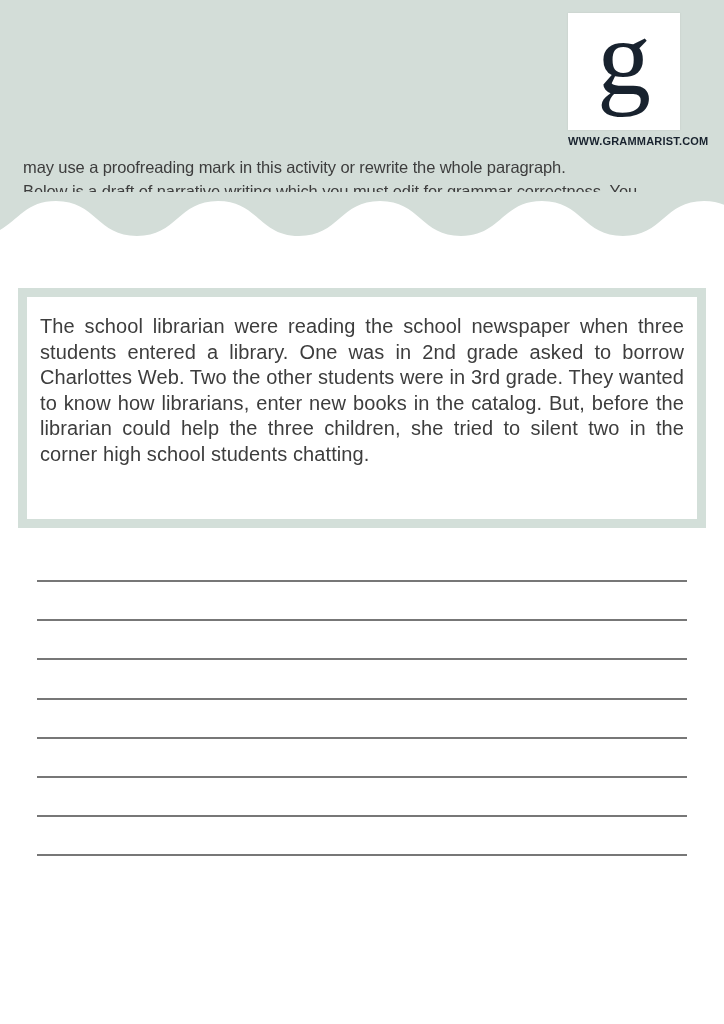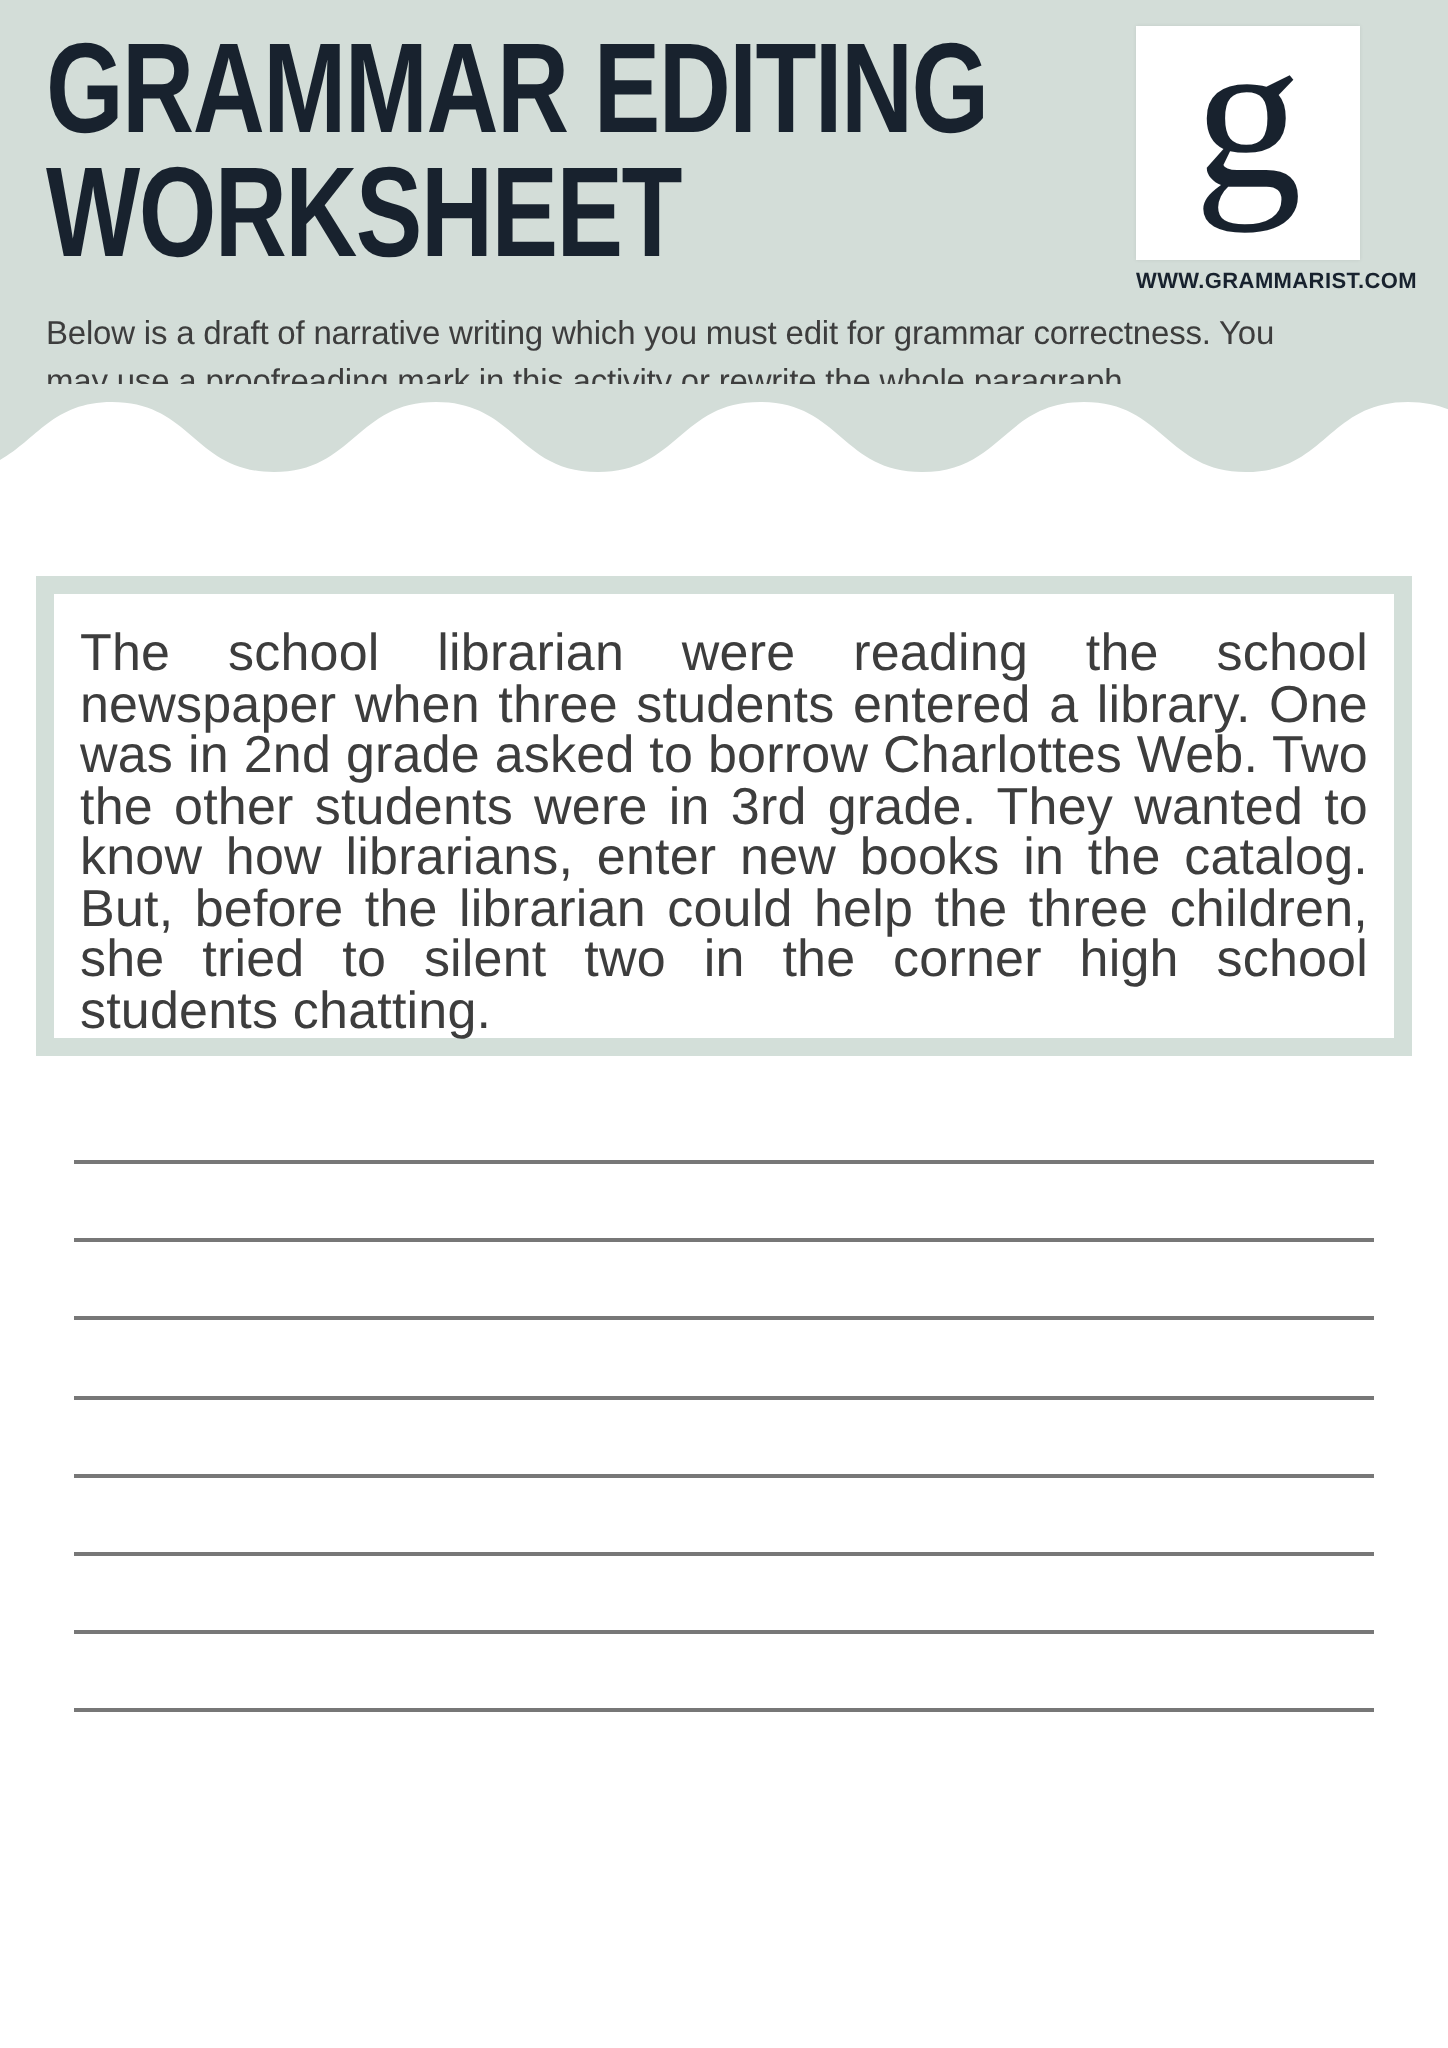--- a/index.html
+++ b/index.html
@@ -83,21 +83,21 @@
   
   .draft-box{
     position:absolute;left:18px;top:288px;
     width:688px;height:240px;
     border:9px solid var(--box-border);
     background:#ffffff;
   }
   .draft-text{
     padding:17px 13px;
     color:var(--body-color);
-    font-size:26px;
+    font-size:20px;
     line-height:25.5px;
     text-align:justify;
     letter-spacing:0.1px;
   }
   
   .lines{
     position:absolute;left:37px;top:580px;
     width:650px;
     display:flex;flex-direction:column;
     gap:37.2px;
@@ -106,28 +106,24 @@
     width:650px;height:0;
     border-bottom:2px solid var(--line-color);
   }
 </style>
 </head>
 <body>
 
 <div class="page">
 
   <header class="header">
-    <h1 class="title">
-      <span class="tline">GRAMMAR EDITING</span>
-      <span class="tline">WORKSHEET</span>
-    </h1>
 
     <p class="instructions">
+      <span class="iline">may use a proofreading mark in this activity or rewrite the whole paragraph.</span>
       <span class="iline">Below is a draft of narrative writing which you must edit for grammar correctness. You</span>
-      <span class="iline">may use a proofreading mark in this activity or rewrite the whole paragraph.</span>
     </p>
 
     <div class="logo">
       <div class="logo-box">
         <span class="logo-letter">g</span>
       </div>
       <div class="logo-site">WWW.GRAMMARIST.COM</div>
     </div>
   </header>
 

